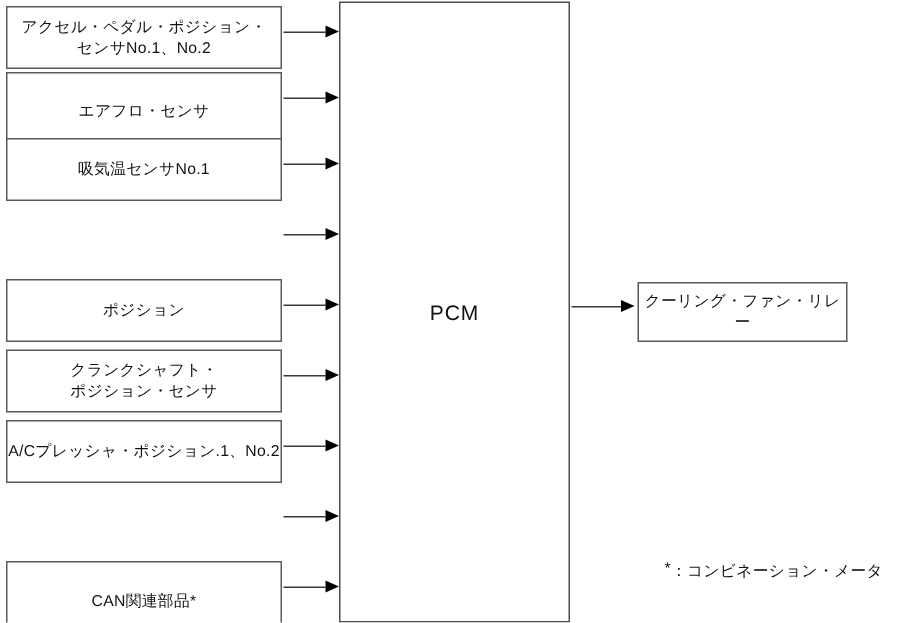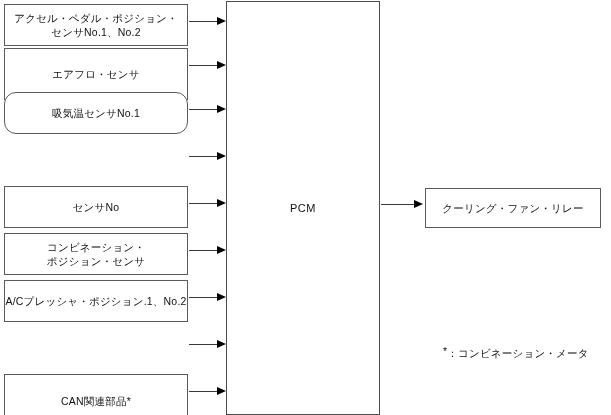--- a/index.html
+++ b/index.html
@@ -55,29 +55,29 @@
   #pcm-node {
     left: 226px;
     top: 1px;
     width: 154px;
     height: 414px;
     border: 1px solid #4d4d4d;
     align-items: center;
     justify-content: center;
   }
   #pcm-node .node-label {
-    font-size: 11px;
+    font-size: 14px;
     letter-spacing: 0.6px;
   }
 
   
   #cooling-fan-relay-node {
     left: 425px;
     top: 188px;
-    width: 176px;
+    width: 140px;
     height: 40px;
   }
 
   
   .arrow {
     position: absolute;
     height: 9px;
     display: block;
   }
   .arrow .shaft {
@@ -94,21 +94,21 @@
     height: 0;
     border-top: 4.5px solid transparent;
     border-bottom: 4.5px solid transparent;
     border-left: 9px solid #000000;
   }
 
   
   #footnote {
     position: absolute;
     left: 443px;
-    top: 344px;
+    top: 372px;
     font-size: 10.5px;
     line-height: 14px;
     color: #111111;
     letter-spacing: 0.2px;
     white-space: nowrap;
   }
   #footnote .fn-mark {
     font-size: 10.5px;
     vertical-align: 2px;
   }
@@ -120,31 +120,31 @@
 
   <div class="node input-node" style="top:4px;height:42px;">
     <span class="node-label">アクセル・ペダル・ポジション・
 センサNo.1、No.2</span>
   </div>
 
   <div class="node input-node" style="top:48px;height:52px;">
     <span class="node-label">エアフロ・センサ</span>
   </div>
 
-  <div class="node input-node" style="top:92px;height:42px;border-radius:12px;">
+  <div class="node input-node" style="top:92px;height:42px;">
     <span class="node-label">吸気温センサNo.1</span>
   </div>
 
 
   <div class="node input-node" style="top:186px;height:42px;">
-    <span class="node-label">センサNo</span>
+    <span class="node-label">ポジション</span>
   </div>
 
   <div class="node input-node" style="top:233px;height:42px;">
-    <span class="node-label">コンビネーション・
+    <span class="node-label">クランクシャフト・
 ポジション・センサ</span>
   </div>
 
   <div class="node input-node" style="top:280px;height:42px;">
     <span class="node-label">A/Cプレッシャ・ポジション.1、No.2</span>
   </div>
 
 
   <div class="node input-node" style="top:374px;height:53px;">
     <span class="node-label">CAN関連部品*</span>

